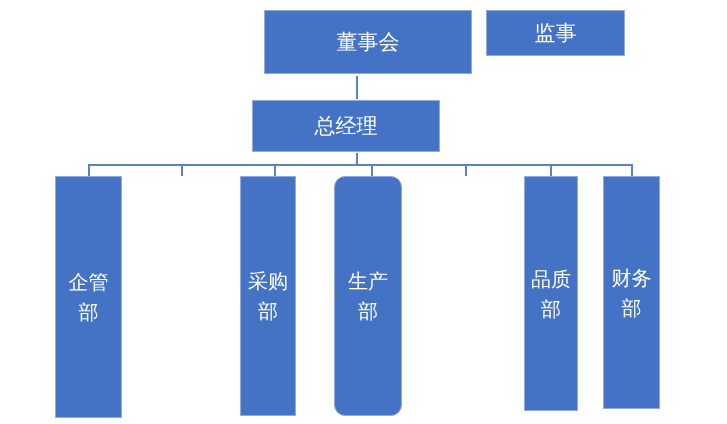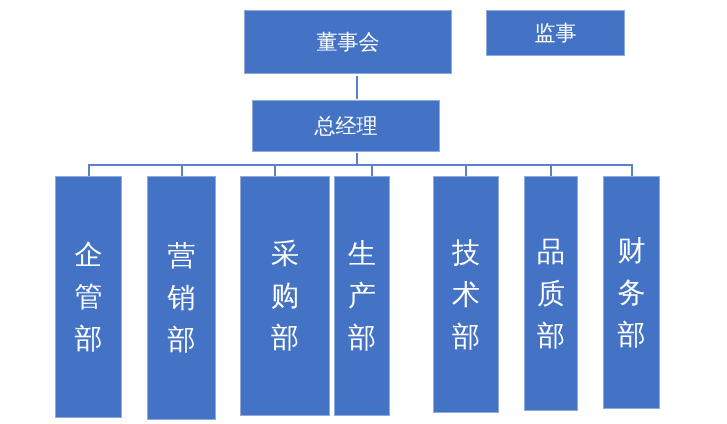--- a/index.html
+++ b/index.html
@@ -27,41 +27,41 @@
     background: var(--box-fill);
     border: 1px solid var(--box-border);
     color: var(--text);
     display: flex;
     align-items: center;
     justify-content: center;
     text-align: center;
   }
   .node-top { font-size: 21px; }
   .node-gm  { font-size: 21px; }
-  .node-dept { font-size: 28px; }
+  .node-dept { font-size: 20px; }
   .dept-label {
     display: block;
     width: 48px;
     margin: 0 auto;
     line-height: 1.5;
     word-break: break-all;
   }
   .conn {
     position: absolute;
     background: var(--connector);
   }
   .conn-h { height: 2px; }
   .conn-v { width: 2px; }
 </style>
 </head>
 <body>
 
 <div class="canvas">
 
-  <div class="node node-top" style="left:244px; top:10px; width:208px; height:64px;">
+  <div class="node node-top" style="left:264px; top:10px; width:208px; height:64px;">
     <span>董事会</span>
   </div>
 
   <div class="node node-top" style="left:486px; top:10px; width:139px; height:46px;">
     <span>监事</span>
   </div>
 
   <div class="conn conn-v" style="left:356px; top:76px; height:23px;"></div>
 
   <div class="node node-gm" style="left:252px; top:100px; width:188px; height:52px;">
@@ -77,35 +77,29 @@
   <div class="conn conn-v" style="left:274px; top:165px; height:11px;"></div>
   <div class="conn conn-v" style="left:371px; top:165px; height:11px;"></div>
   <div class="conn conn-v" style="left:465px; top:165px; height:11px;"></div>
   <div class="conn conn-v" style="left:550px; top:165px; height:11px;"></div>
   <div class="conn conn-v" style="left:631px; top:165px; height:11px;"></div>
 
   <div class="node node-dept" style="left:55px; top:176px; width:67px; height:242px;">
     <span class="dept-label">企管部</span>
   </div>
 
-  <div class="node node-dept" style="left:147px; top:176px; width:69px; height:244px;">
-    <span class="dept-label">营销部</span>
-  </div>
 
-  <div class="node node-dept" style="left:240px; top:176px; width:90px; height:240px;">
+  <div class="node node-dept" style="left:240px; top:176px; width:56px; height:240px;">
     <span class="dept-label">采购部</span>
   </div>
 
-  <div class="node node-dept" style="left:334px; top:176px; width:56px; height:240px;">
+  <div class="node node-dept" style="left:334px; top:176px; width:68px; height:240px;border-radius:11px;">
     <span class="dept-label">生产部</span>
   </div>
 
-  <div class="node node-dept" style="left:433px; top:176px; width:66px; height:237px;">
-    <span class="dept-label">技术部</span>
-  </div>
 
   <div class="node node-dept" style="left:603px; top:176px; width:57px; height:233px;">
     <span class="dept-label">财务部</span>
   </div>
 
   <div class="node node-dept" style="left:524px; top:176px; width:54px; height:235px;">
     <span class="dept-label">品质部</span>
   </div>
 
 </div>

